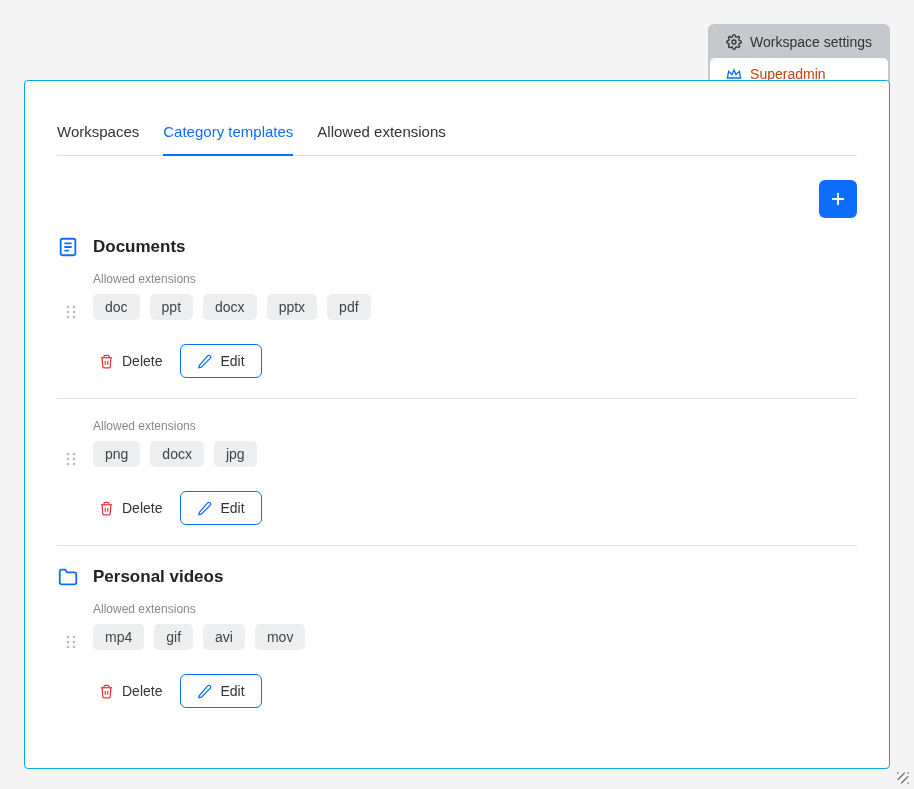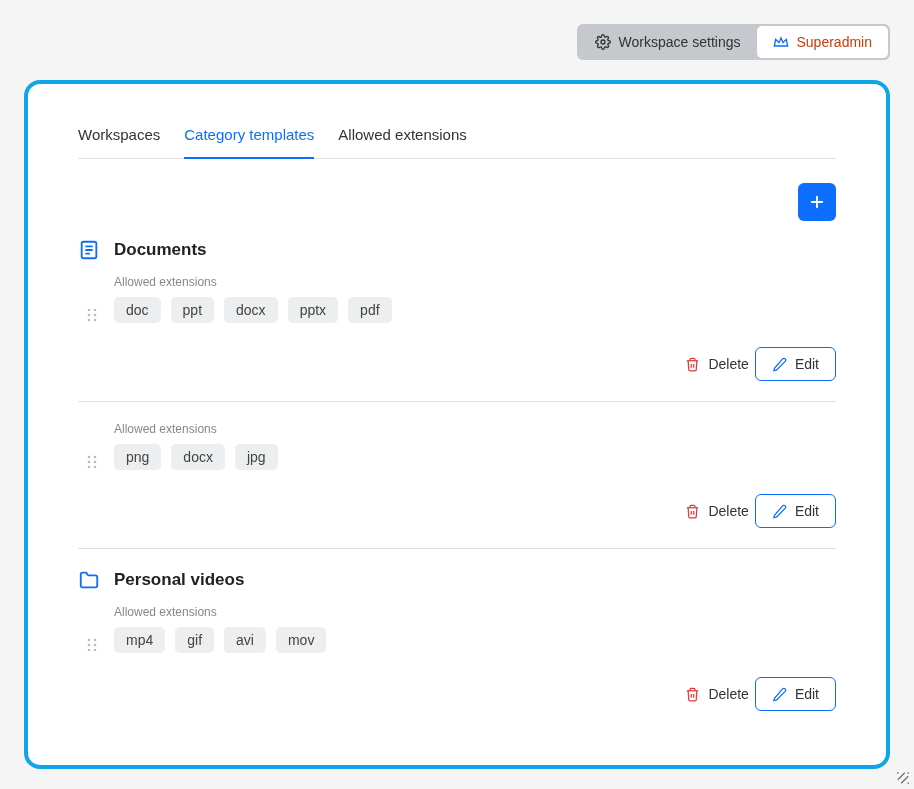--- a/index.html
+++ b/index.html
@@ -12,20 +12,21 @@
     }
     .header-bar {
       position: absolute;
       top: 24px;
       right: 24px;
       display: flex;
       background: #c5c8cc;
       border-radius: 6px;
       padding: 2px;
       gap: 0;
+      flex-direction: column;
     }
     .header-btn {
       display: flex;
       align-items: center;
       gap: 8px;
       padding: 8px 16px;
       border-radius: 5px;
       font-size: 14px;
       cursor: pointer;
       border: none;
@@ -47,23 +48,23 @@
       width: 16px;
       height: 16px;
     }
     .main-card {
       position: absolute;
       top: 80px;
       left: 24px;
       right: 24px;
       bottom: 20px;
       background: #fff;
-      border: 4px solid #0ea5e9;
-      border-radius: 16px;
-      padding: 32px 50px;
+      border: 1px solid #0ea5e9;
+      border-radius: 4px;
+      padding: 32px 32px;
       overflow: auto;
     }
     .tabs {
       display: flex;
       gap: 24px;
       border-bottom: 1px solid #e0e0e0;
       margin-bottom: 24px;
     }
     .tab {
       padding: 10px 0 14px 0;
@@ -141,22 +142,21 @@
     }
     .ext-chip {
       background: #eceef0;
       color: #444;
       padding: 5px 12px;
       border-radius: 5px;
       font-size: 14px;
     }
     .cat-actions {
       display: flex;
-      justify-content: flex-end;
-      gap: 0;
+      gap: 12px;
       margin-top: 24px;
       align-items: center;
     }
     .delete-btn {
       display: flex;
       align-items: center;
       gap: 8px;
       background: transparent;
       border: none;
       color: #333;

